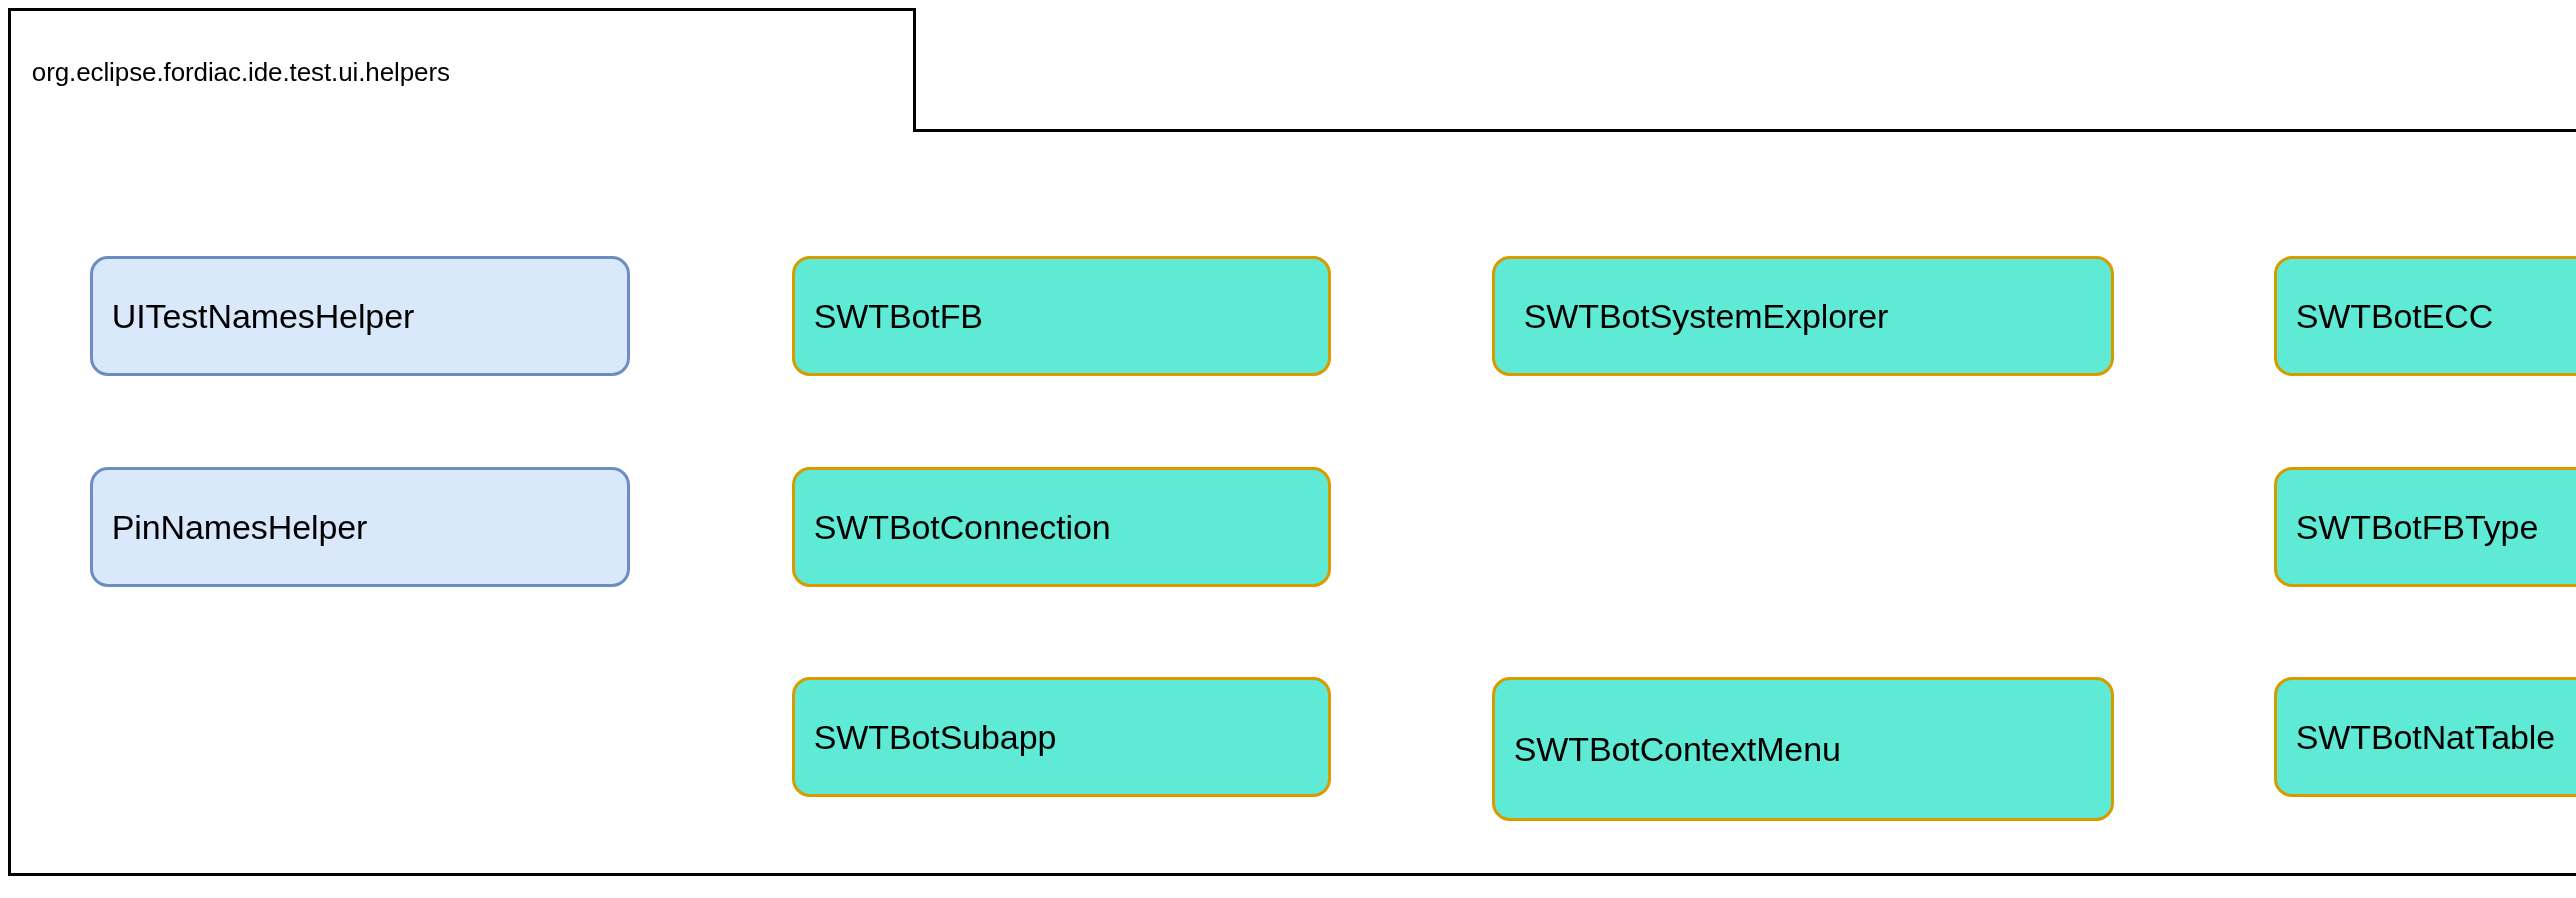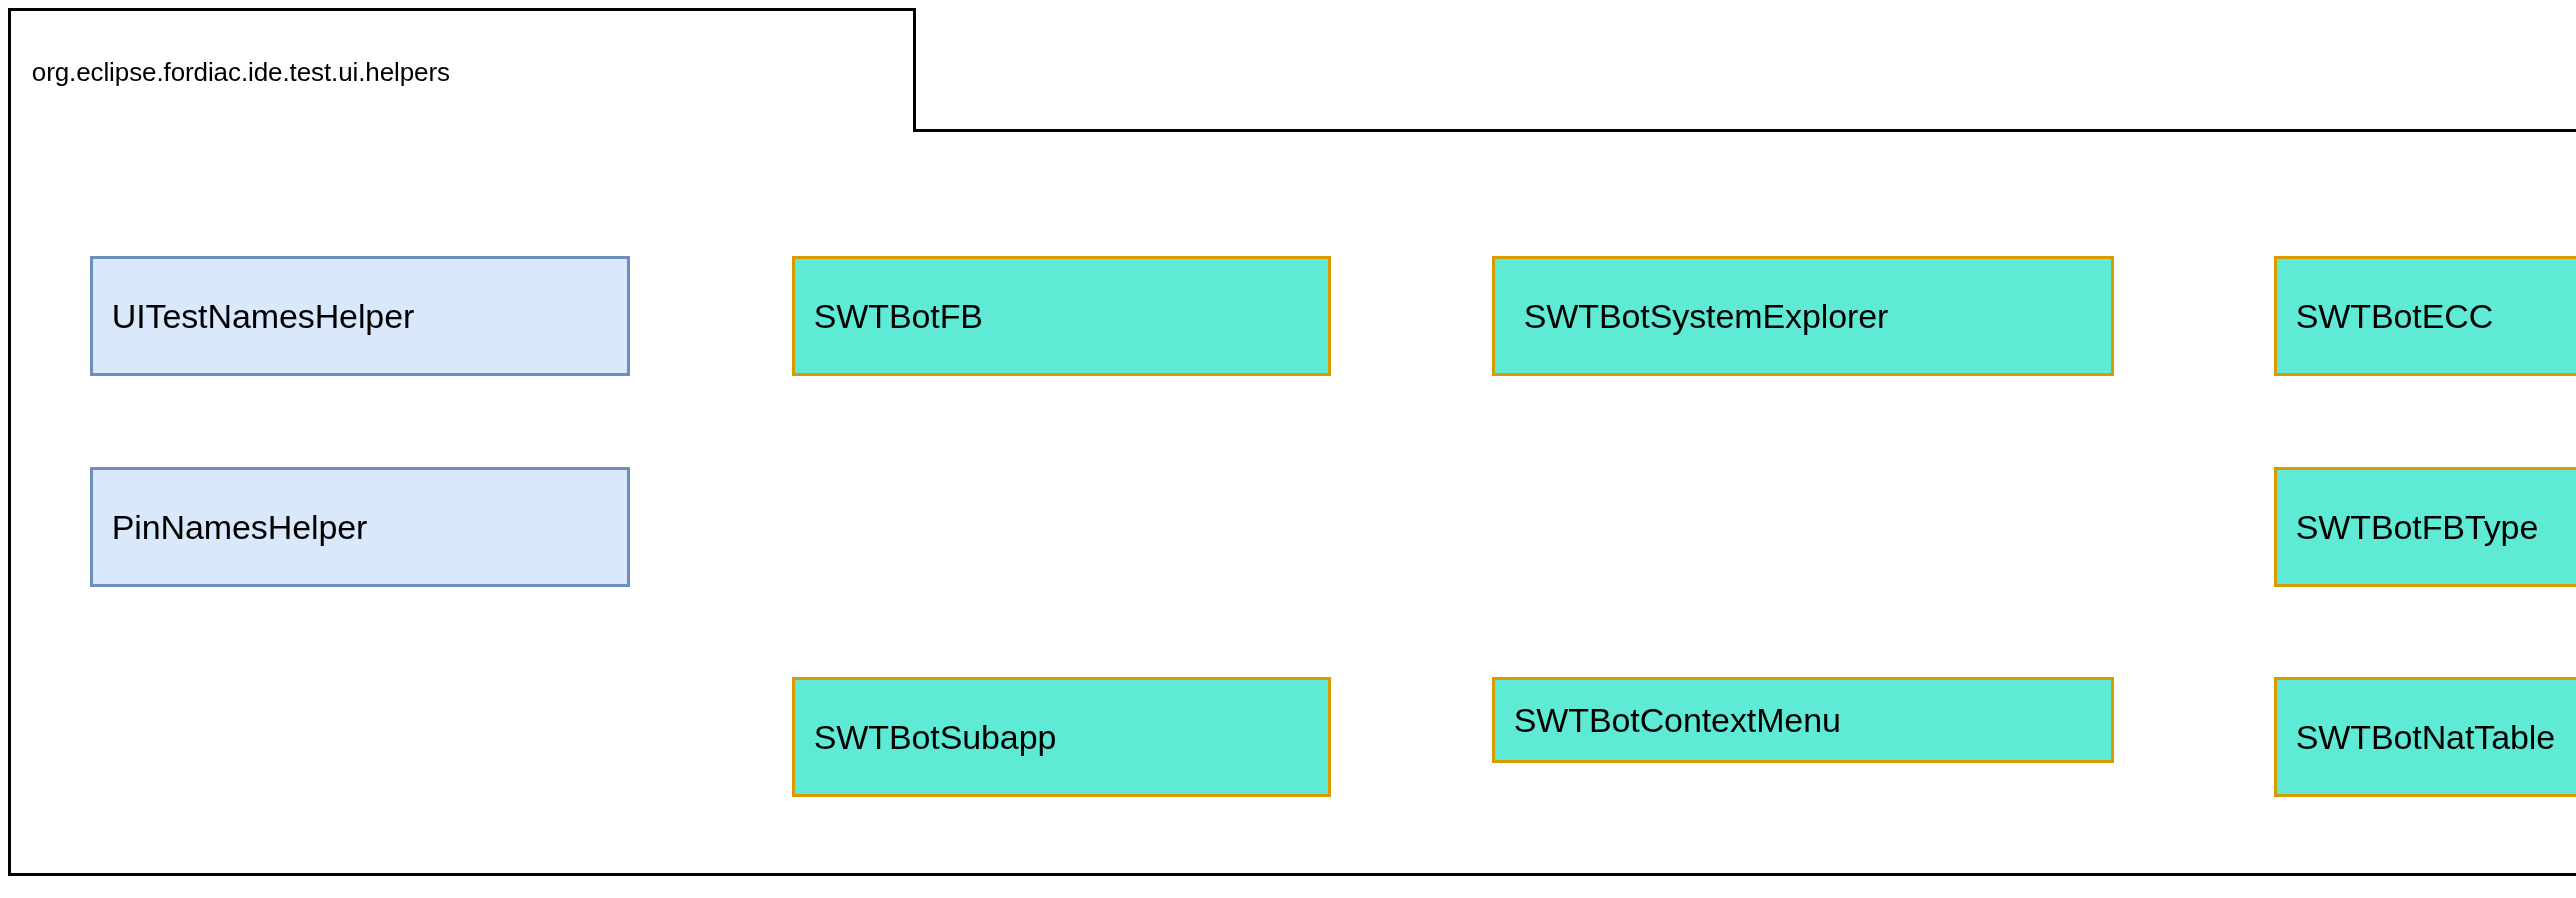--- a/index.html
+++ b/index.html
@@ -79,20 +79,21 @@
 
   
   .node {
     position: absolute;
     box-sizing: border-box;
     border-width: 3.6px;
     border-style: solid;
     display: flex;
     align-items: center;
     z-index: 4;
+    border-radius: 18px;
   }
 
   .node-label {
     padding-left: 18.5px;
     font-size: 34px;
     line-height: 1;
     color: #000000;
     white-space: nowrap;
     letter-spacing: -0.1px;
   }
@@ -127,31 +128,34 @@
     </div>
 
     <div class="node helper" style="left:82px; top:459px; width:540px; height:120px;">
       <span class="node-label">PinNamesHelper</span>
     </div>
 
     <div class="node swtbot" style="left:784px; top:248px; width:539px; height:120px;">
       <span class="node-label">SWTBotFB</span>
     </div>
 
+    <div class="node swtbot" style="left:784px; top:459px; width:539px; height:120px;">
+      <span class="node-label">SWTBotConnection</span>
+    </div>
 
     <div class="node swtbot" style="left:784px; top:669px; width:539px; height:120px;">
       <span class="node-label">SWTBotSubapp</span>
     </div>
 
     <div class="node swtbot" style="left:1484px; top:248px; width:622px; height:120px;padding-left:10px;">
       <span class="node-label">SWTBotSystemExplorer</span>
     </div>
 
 
-    <div class="node swtbot" style="left:1484px; top:669px; width:622px; height:86px;">
+    <div class="node swtbot" style="left:1484px; top:669px; width:622px; height:144px;">
       <span class="node-label">SWTBotContextMenu</span>
     </div>
 
     <div class="node swtbot" style="left:2266px; top:248px; width:540px; height:120px;">
       <span class="node-label">SWTBotECC</span>
     </div>
 
     <div class="node swtbot" style="left:2266px; top:459px; width:540px; height:120px;">
       <span class="node-label">SWTBotFBType</span>
     </div>

